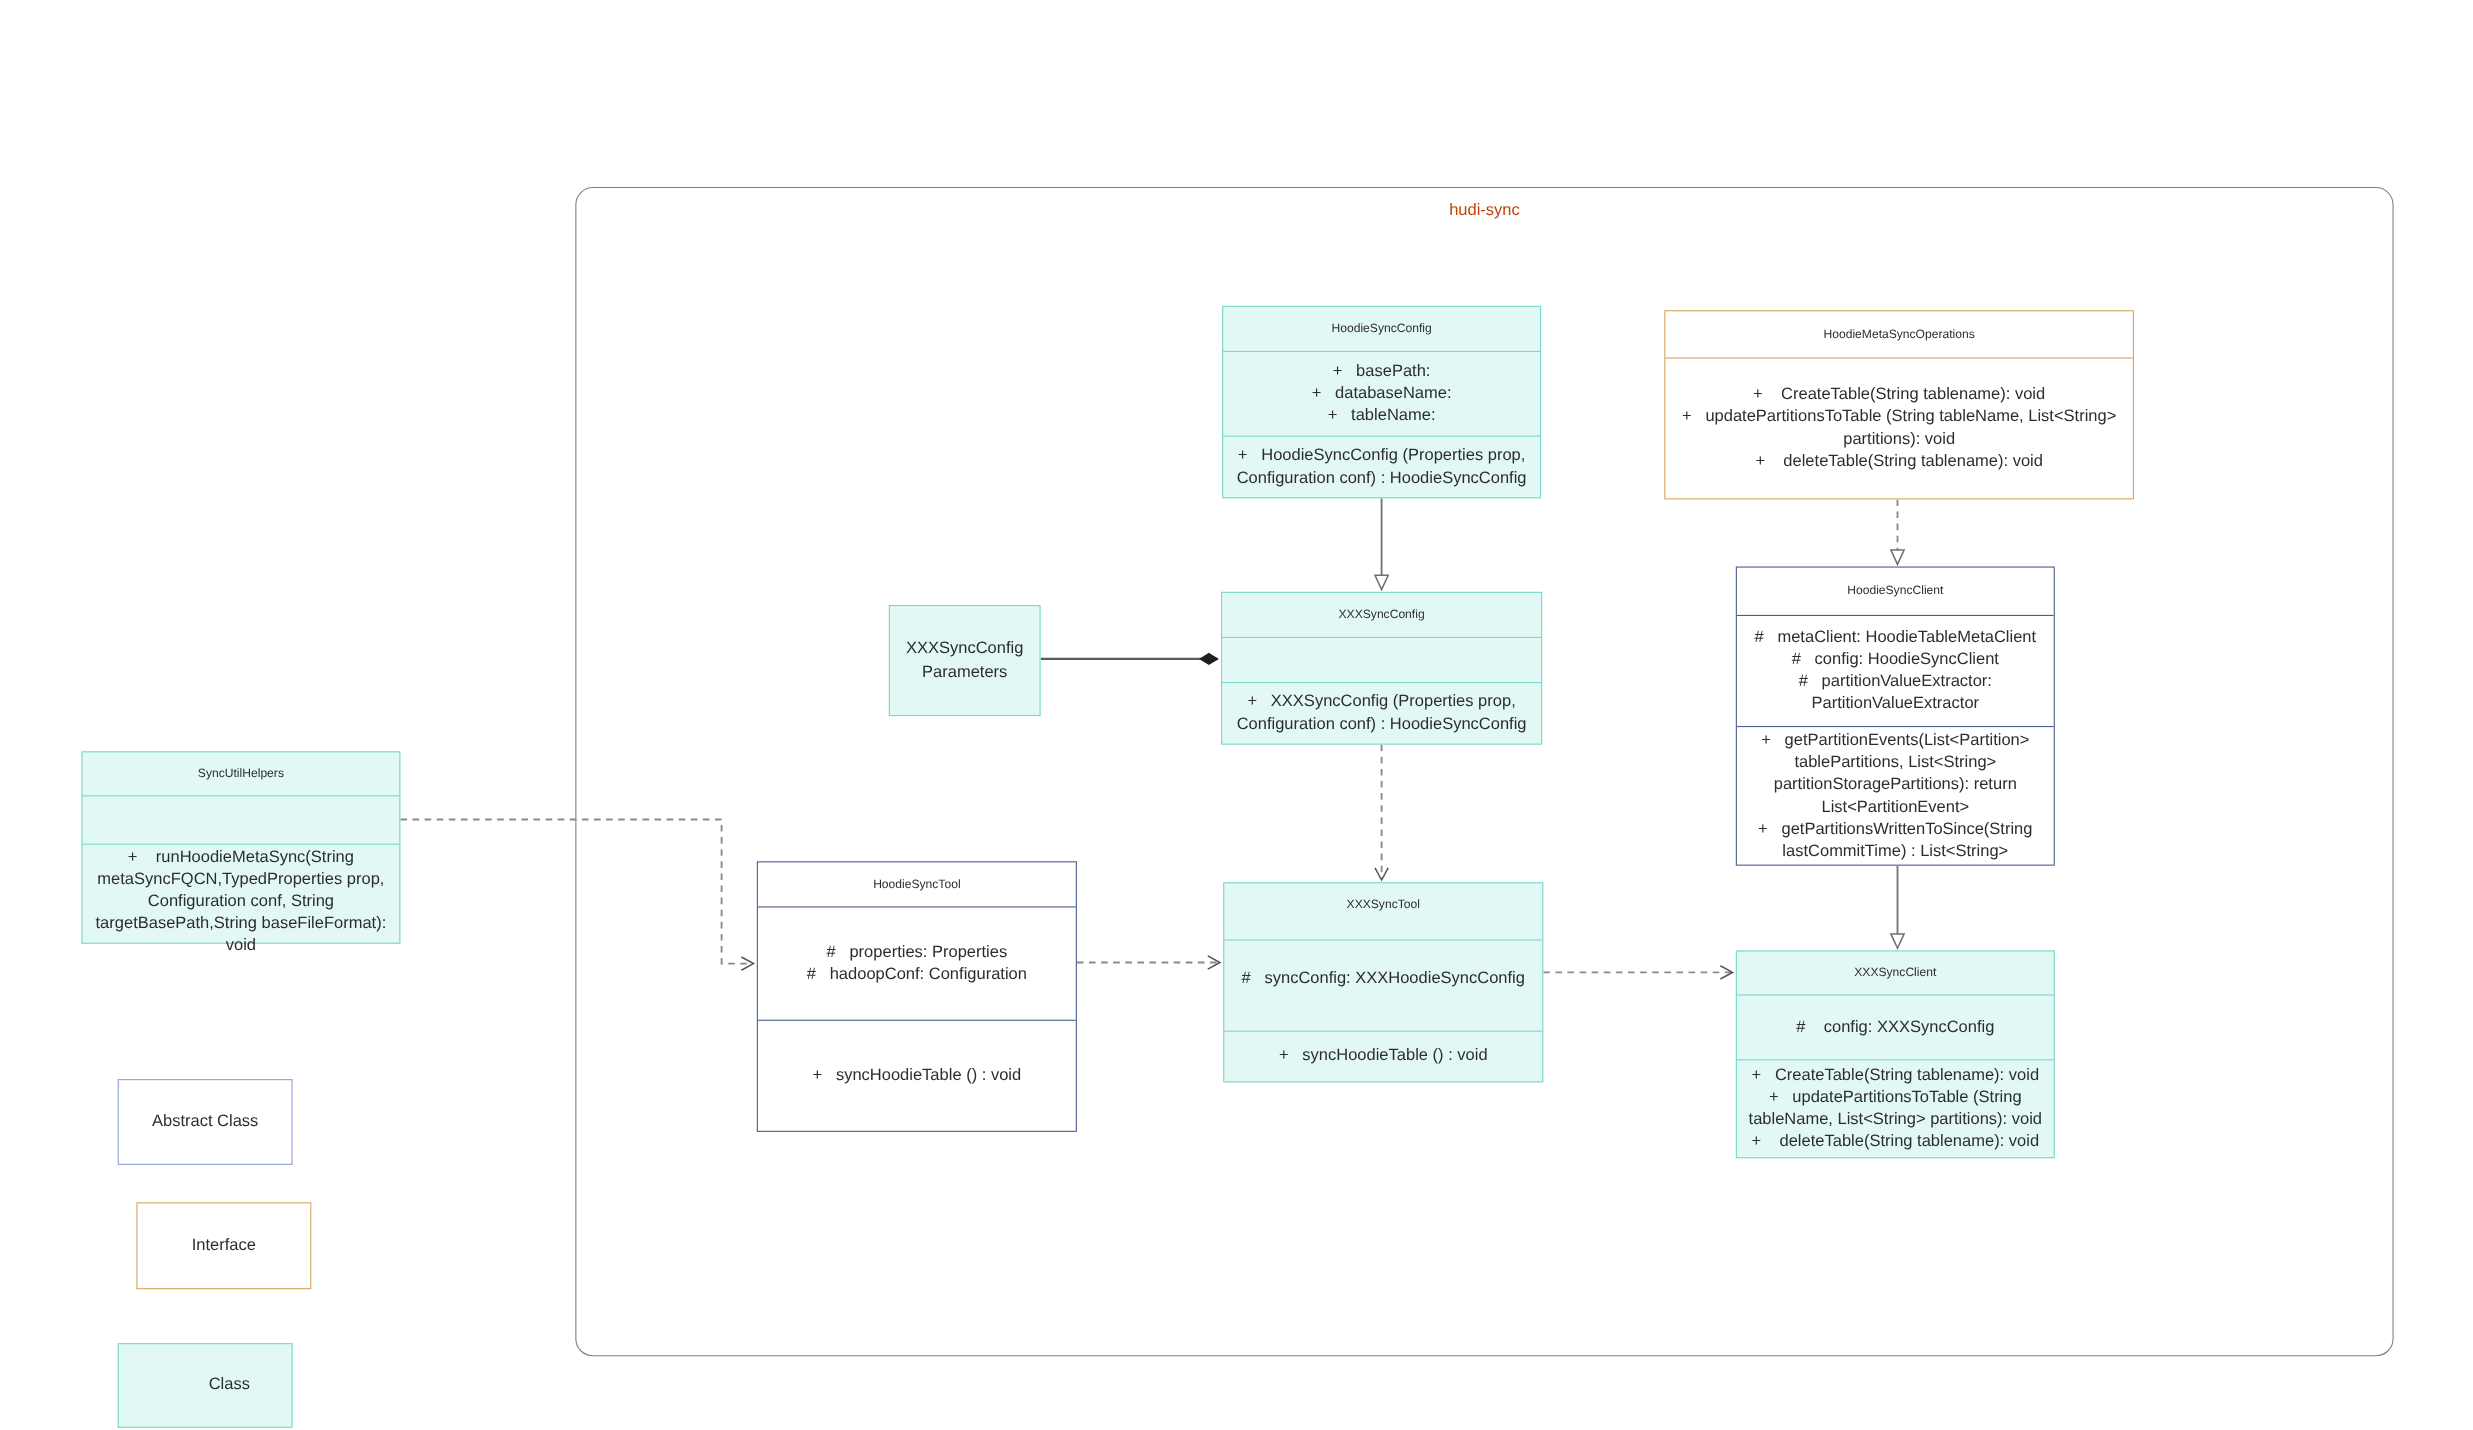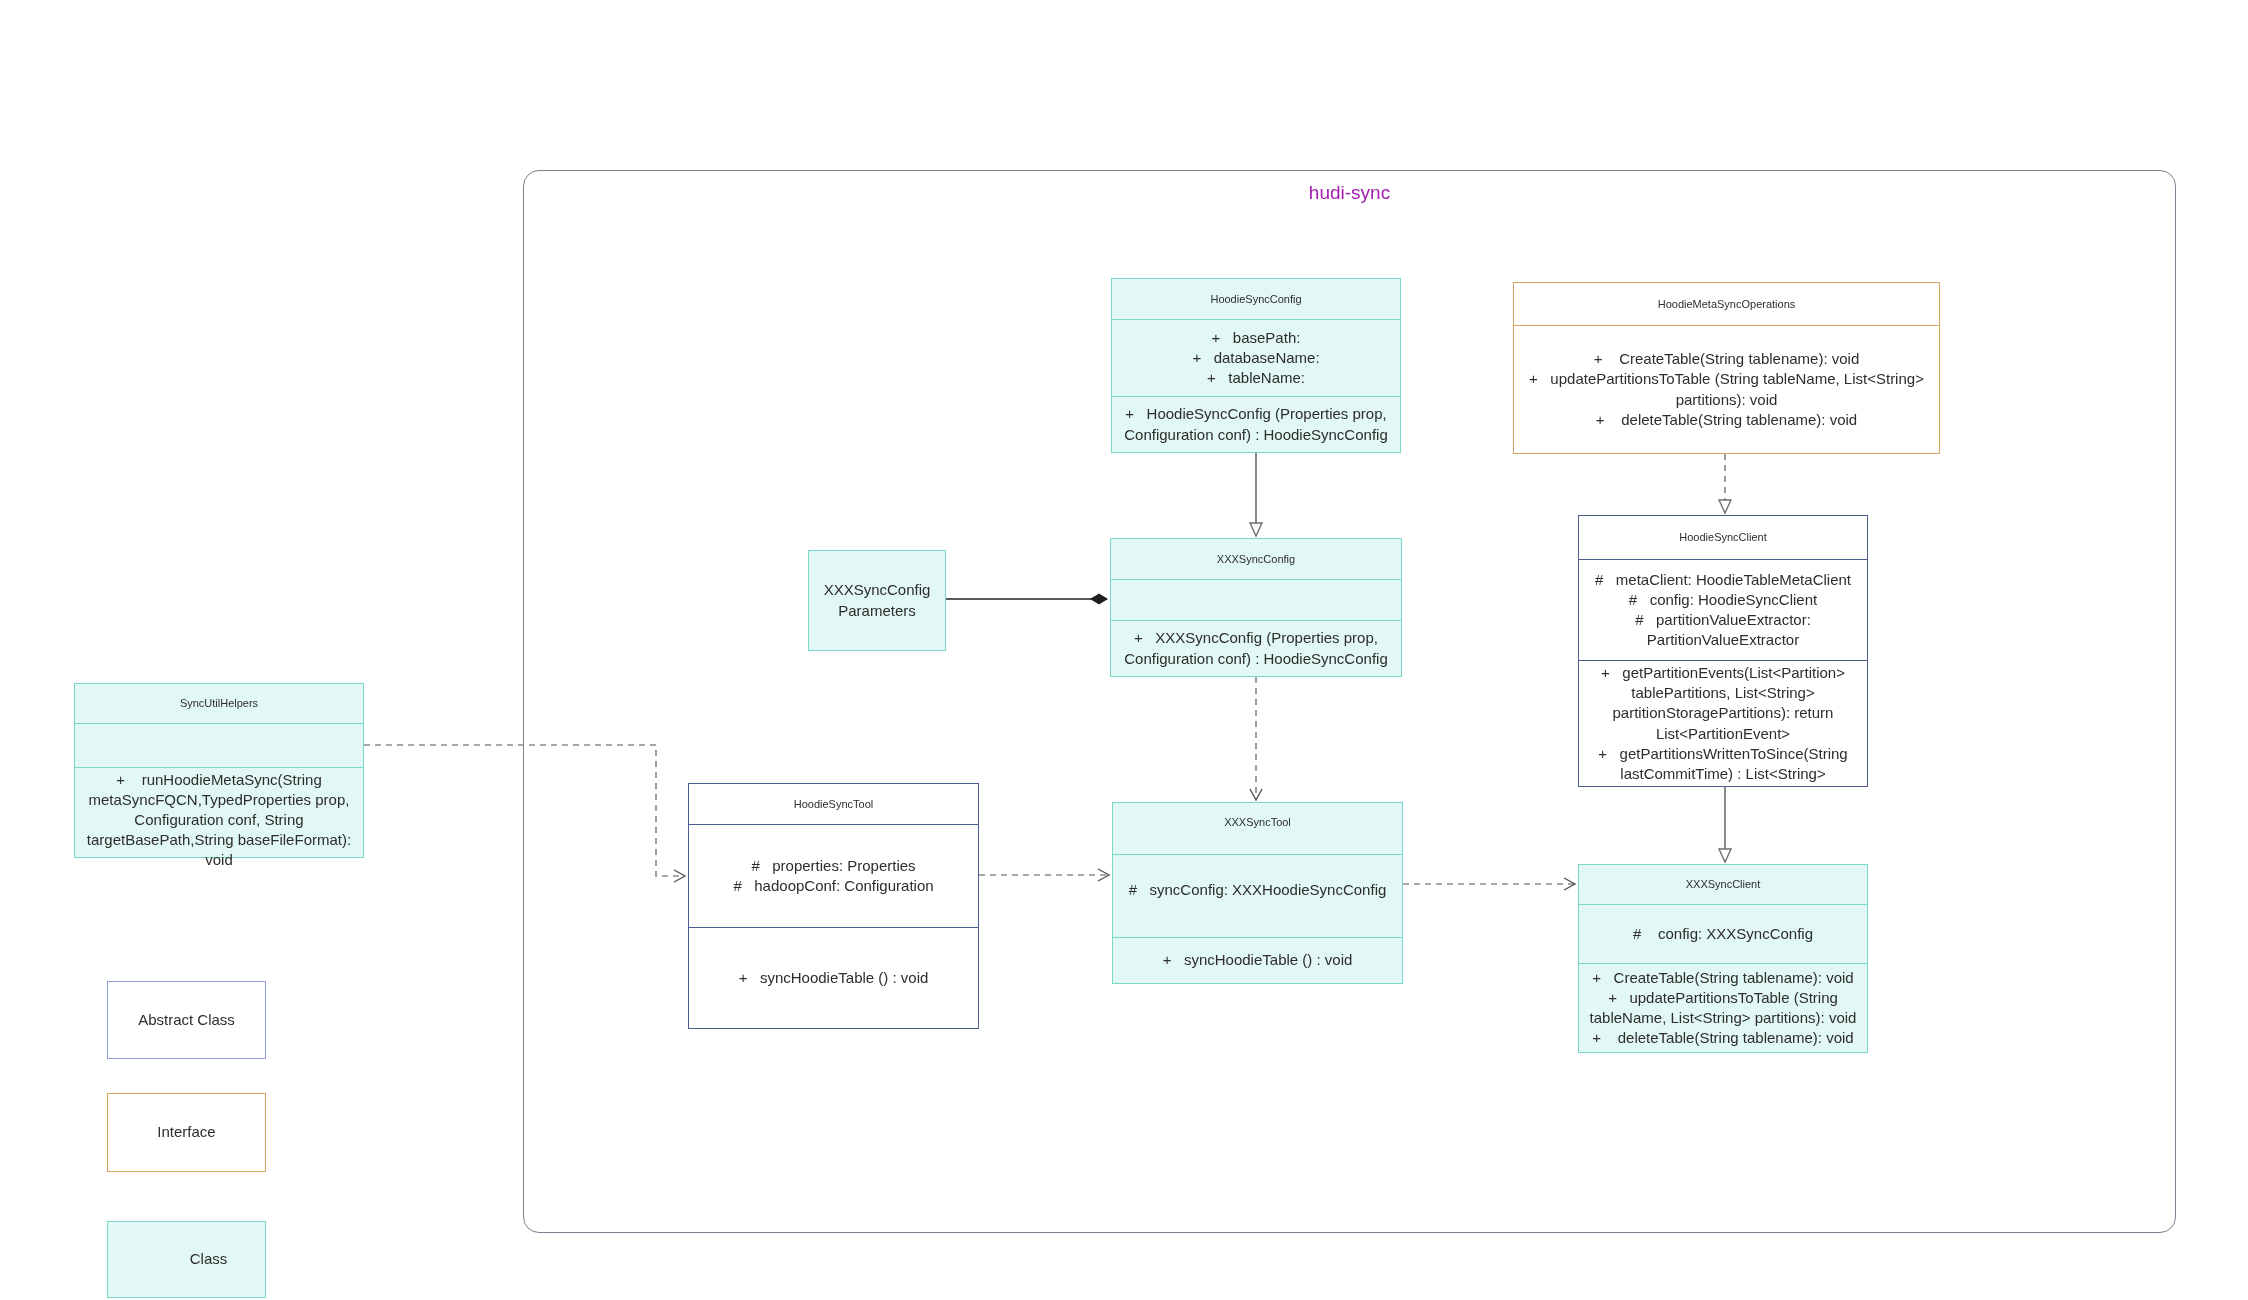--- a/index.html
+++ b/index.html
@@ -10,21 +10,21 @@
   }
   .wires { position:absolute; left:0; top:0; width:2248px; height:1300px; }
 
   .container-box {
     position:absolute; left:523px; top:170px; width:1653px; height:1063px;
     border:1.6px solid var(--container-border,#7c8191); border-radius:16px;
     box-sizing:border-box;
   }
   .container-label {
     position:absolute; top:11px; left:50%; transform:translateX(-50%);
-    font-size:19px; color:#a21caf;
+    font-size:15px; color:#c2410c;
   }
 
   .uml-box {
     position:absolute; box-sizing:border-box; display:flex; flex-direction:column;
     border:1.5px solid var(--bc); background:var(--bg,#fff);
     font-size:15px; line-height:1.34;
   }
   .uml-box.teal      { --bc:var(--class-border,#79d8c9);  --bg:var(--class-fill,#e2f8f4); }
   .uml-box.abstract  { --bc:var(--abstract-border,#4d5d8f); --bg:#ffffff; }
   .uml-box.interface { --bc:var(--interface-border,#d8a55f); --bg:#ffffff; }
@@ -156,20 +156,20 @@
     <div class="sec grow">
       <div class="line">+   CreateTable(String tablename): void</div>
       <div class="line">+   updatePartitionsToTable (String tableName, List&lt;String&gt; partitions): void</div>
       <div class="line">+    deleteTable(String tablename): void</div>
     </div>
   </div>
 
   <div class="uml-box legend-abstract" style="left:107px; top:981px; width:159px; height:78px;">
     <div class="sec grow">Abstract Class</div>
   </div>
-  <div class="uml-box interface" style="left:107px; top:1093px; width:159px; height:79px;">
+  <div class="uml-box interface" style="left:124px; top:1093px; width:159px; height:79px;">
     <div class="sec grow">Interface</div>
   </div>
   <div class="uml-box teal" style="left:107px; top:1221px; width:159px; height:77px;padding-left:44px;">
     <div class="sec grow">Class</div>
   </div>
 
 </div>
 
 </body></html>

